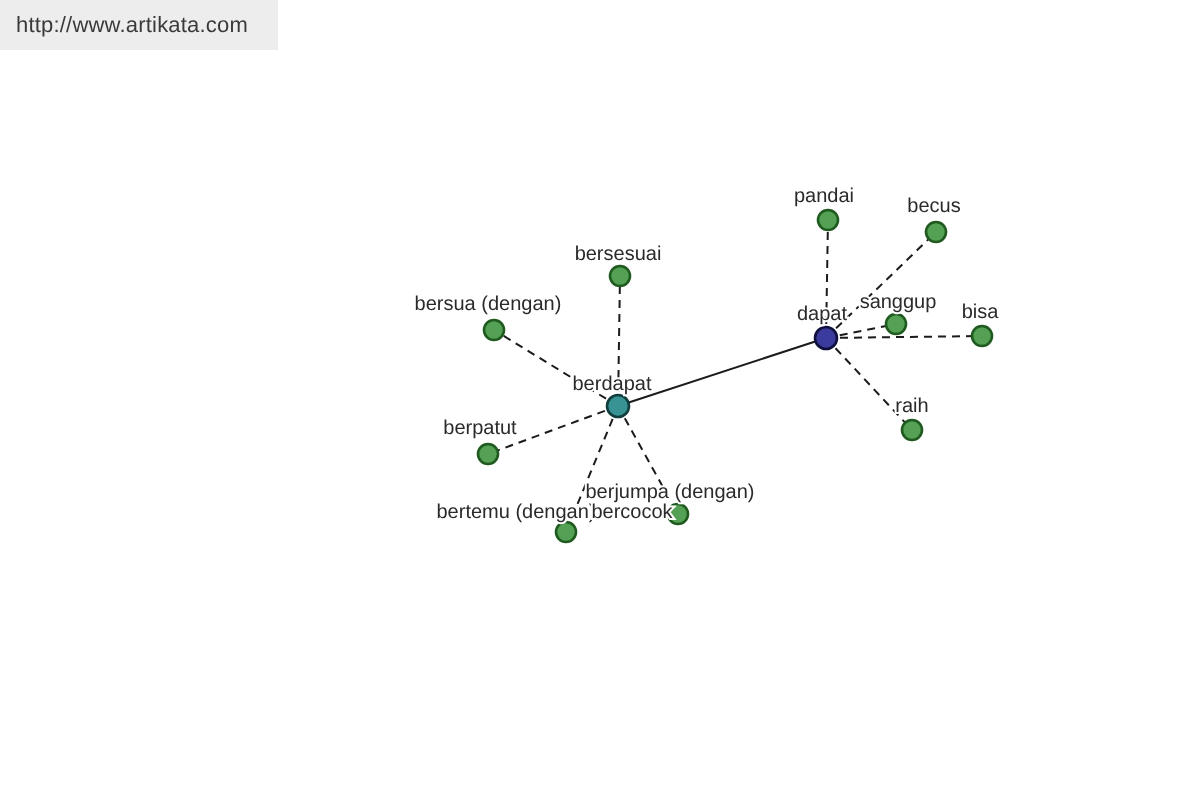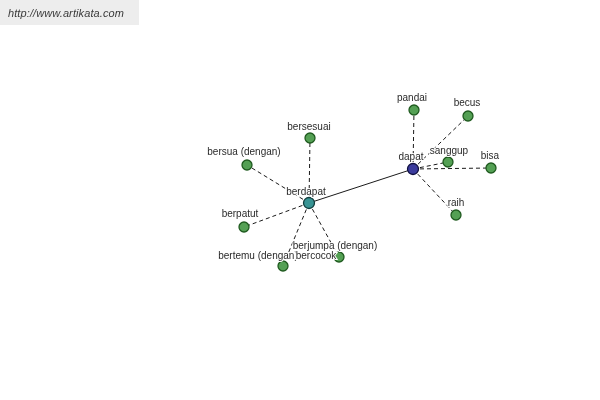--- a/index.html
+++ b/index.html
@@ -26,21 +26,20 @@
     align-items: center;
     box-sizing: border-box;
     padding-left: 8px;
   }
   .url-bar span {
     font-size: 11px;
     color: #3a3a3a;
     letter-spacing: 0.1px;
     white-space: nowrap;
     cursor: pointer;
-    font-style: italic;
   }
   svg.graph {
     position: absolute;
     left: 0;
     top: 0;
   }
   svg.graph text {
     font-family: "Liberation Sans", sans-serif;
     font-size: 10px;
     paint-order: stroke;

